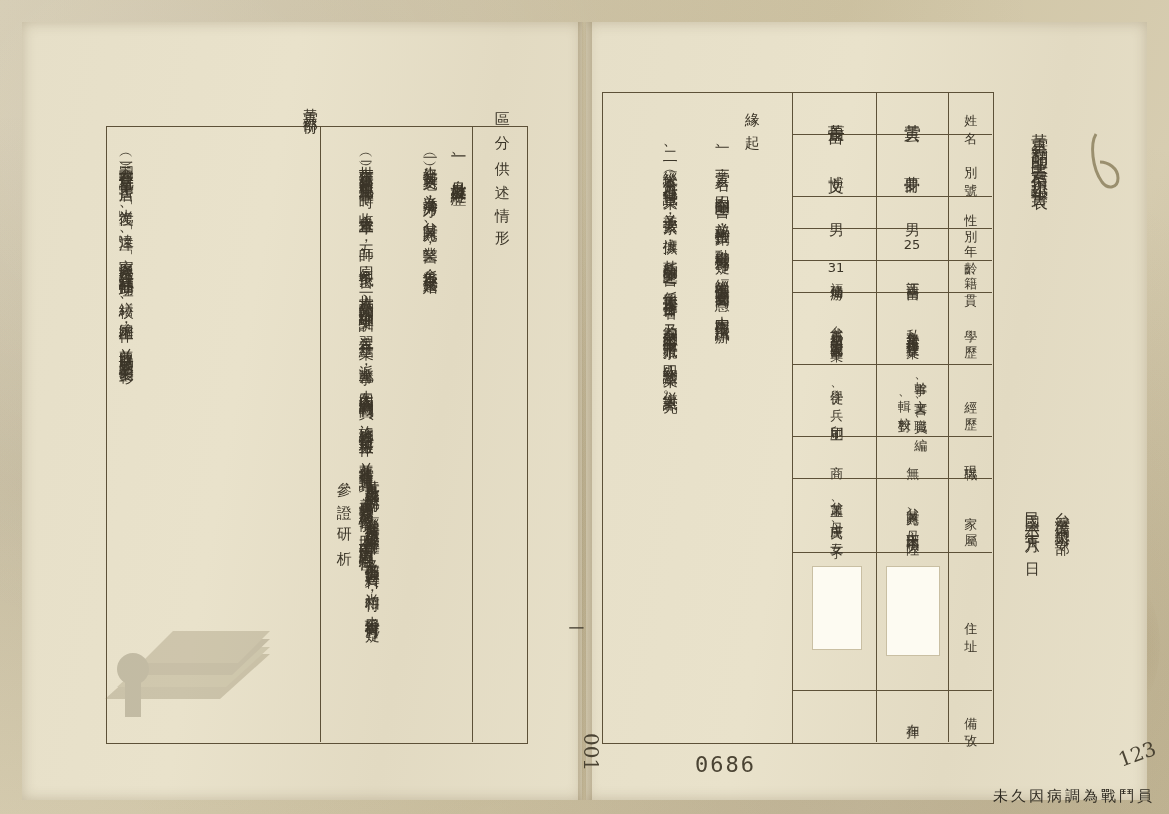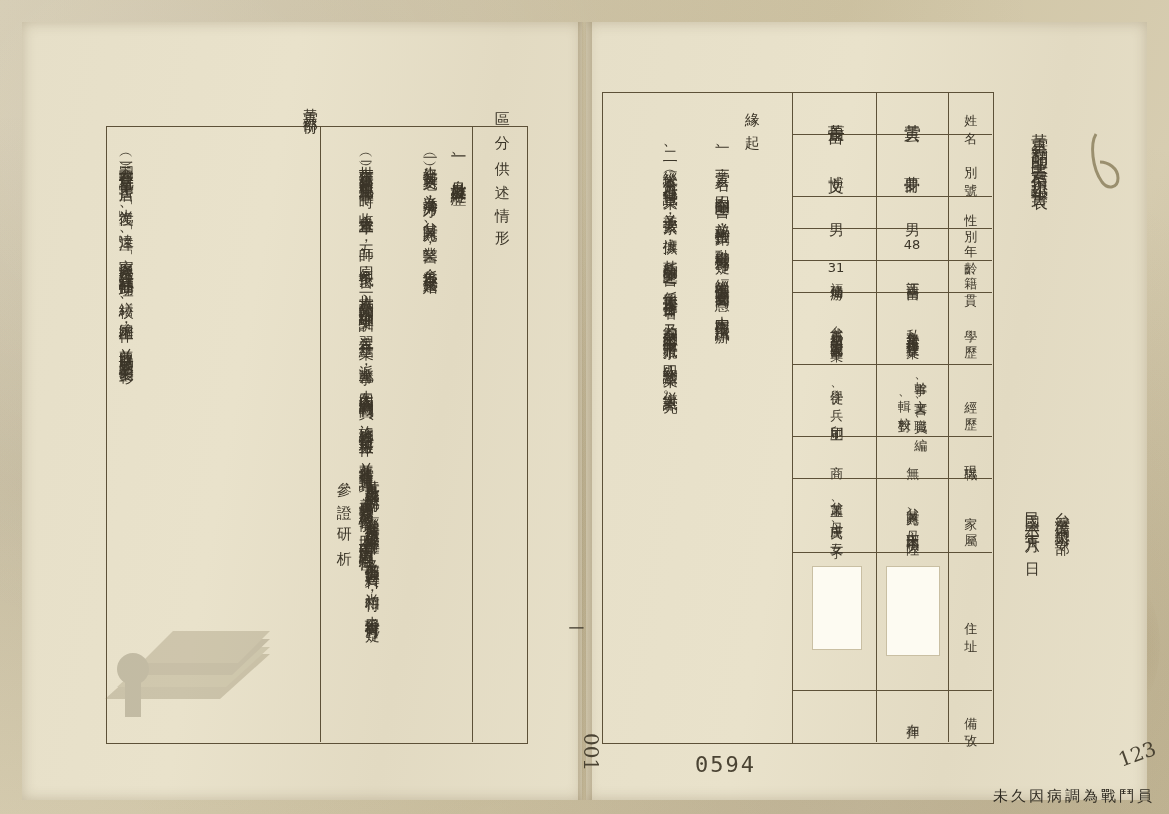--- a/index.html
+++ b/index.html
@@ -153,21 +153,21 @@
   <div class="cell" style="left:876px;top:92px;width:72px;height:42px;">
     <span class="cellv" style="font-size:17px;">黃雲</span>
     </div>
   <div class="cell" style="left:876px;top:134px;width:72px;height:62px;">
     <span class="cellv" style="font-size:16px;">夢冊</span>
     </div>
   <div class="cell" style="left:876px;top:196px;width:72px;height:32px;">
     <span class="cellv" style="font-size:15px;">男</span>
     </div>
   <div class="cell" style="left:876px;top:228px;width:72px;height:32px;">
-    <span class="num">48</span>
+    <span class="num">25</span>
     </div>
   <div class="cell" style="left:876px;top:260px;width:72px;height:32px;">
     <span class="cellv">江西南昌</span>
     </div>
   <div class="cell" style="left:876px;top:292px;width:72px;height:72px;">
     <span class="cellv">私立建業專科學校肄業</span>
     </div>
   <div class="cell" style="left:876px;top:364px;width:72px;height:72px;">
     <span class="cellv">幹事、文書、職員、編輯、校對</span>
     </div>
@@ -245,21 +245,21 @@
 
   <div class="col v t13" style="left:448px;top:148px;height:200px;">一、身世及學經歷</div>
   <div class="col v t12" style="left:420px;top:148px;height:420px;">（一）先祖父黃文魁，為遜清秀才，父黃財元、業醫，余係身在台未婚。</div>
   <div class="col v t12" style="left:356px;top:148px;height:580px;">（二）卅六年肄業南昌私立風藝專一下時，收入青年軍二○五師，同年多抵台，入卅一軍新聞幹部訓練班受訓，翌年二月結業，派充幹事，未久因病調為戰鬥員，旋總資料室任剪報工作，並兼任各軍報通訊員，養成喜愛寫作及剪報習慣，四十五年因病志願退職營。</div>
   <div class="col v t12" style="left:116px;top:148px;height:580px;">（三）嗣會在台北市「第一書店」、「光復」、「遠洋」、「家庭與主婦」等雜誌社任助理、繕校、繪圖工作，並曾協助已故立委姜伯彰。</div>
 
   <div class="col v t12" style="left:362px;top:468px;height:272px;">黃某身世及學經歷部份，經參據其所保存之學經歷證件，及本部偵查卷資料，尚相符，未發現有何可疑。</div>
 
   <div class="col v t13" style="left:566px;top:620px;height:30px;">一</div>
 
-  <div class="pagenum" style="left:695px;top:752px;">0594</div>
+  <div class="pagenum" style="left:695px;top:752px;">0686</div>
   <div class="handwrite" style="left:572px;top:740px;font-size:20px;transform:rotate(90deg);">001</div>
   <div class="handwrite" style="left:1118px;top:742px;font-size:20px;transform:rotate(-20deg);">123</div>
 
   <svg class="watermark" viewBox="0 0 200 160">
     <g fill="#7c7153" opacity="0.55">
       <path d="M10 140 L60 95 L175 95 L125 140 Z"></path>
       <path d="M22 128 L66 88 L175 88 L131 128 Z" fill="#8d8362"></path>
       <path d="M34 116 L72 80 L175 80 L137 116 Z" fill="#6f6549"></path>
       <path d="M46 104 L78 72 L175 72 L143 104 Z" fill="#857b5b"></path>
       <circle cx="38" cy="110" r="16" fill="#5f573f"></circle>

